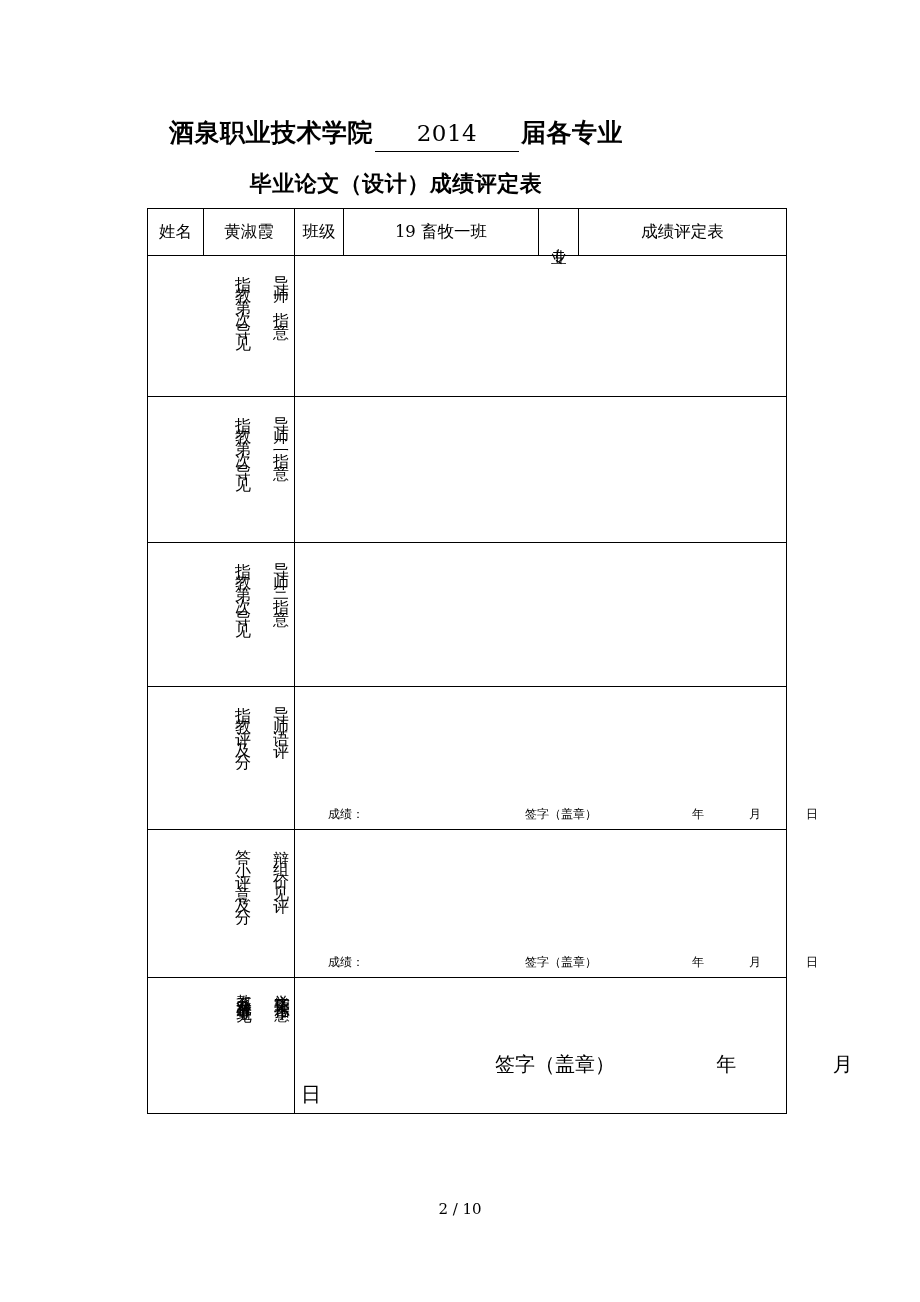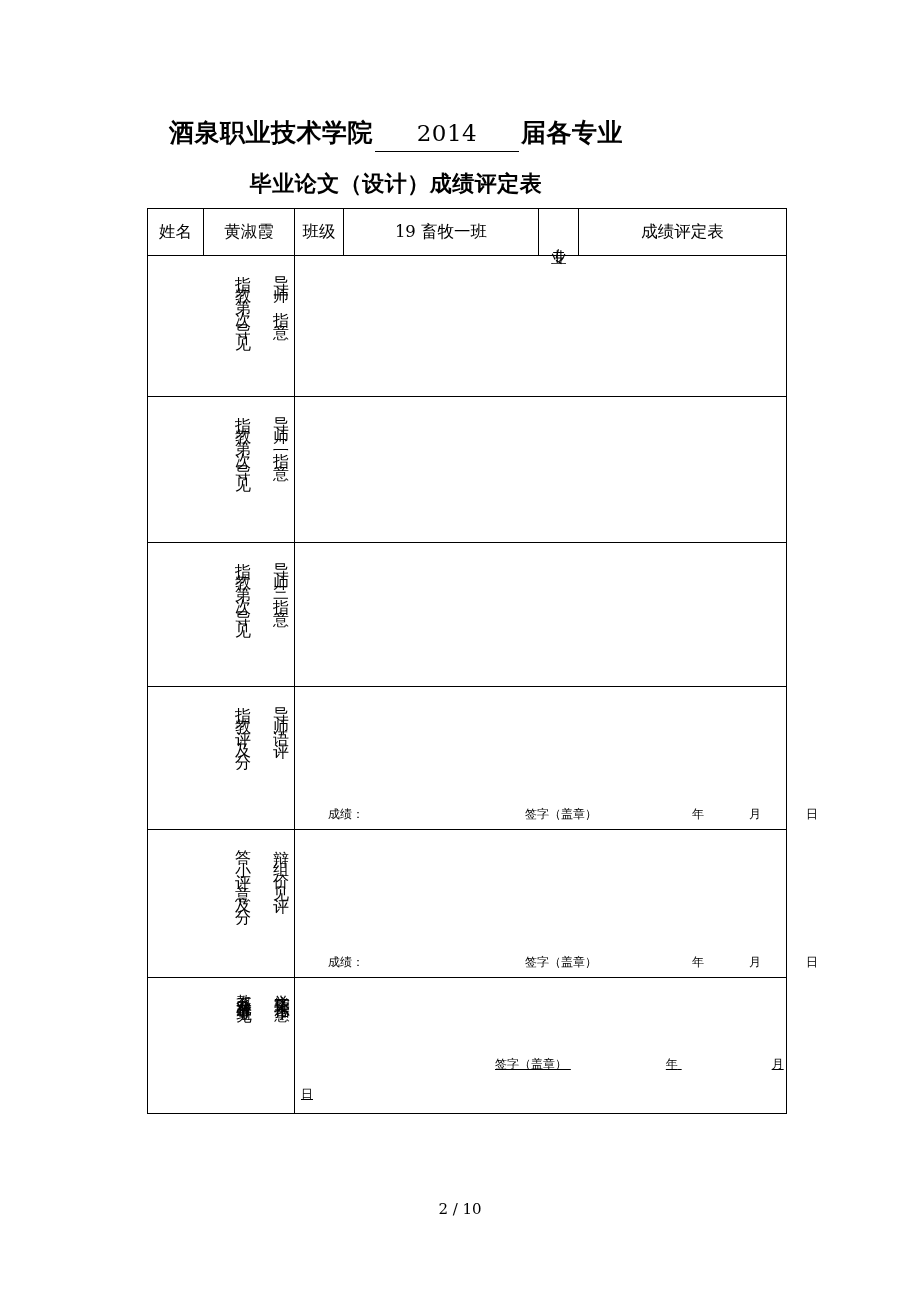--- a/index.html
+++ b/index.html
@@ -135,23 +135,22 @@
   .sig-y      { margin-left: 95px; }
   .sig-m      { margin-left: 45px; }
   .sig-d      { margin-left: 45px; }
 
   
   .sig-wrap {
     position: absolute;
     left: 0;
     right: 0;
     bottom: 4px;
-    font-size: 12px;
+    font-size: 20px;
     line-height: 30px;
-    text-decoration: underline;
   }
   .sig-wrap .ln1 {
     display: block;
     white-space: nowrap;
     padding-left: 200px;
   }
   .sig-wrap .ln1 .yy { margin-left: 95px; }
   .sig-wrap .ln1 .mm { margin-left: 90px; }
   .sig-wrap .ln2 {
     display: block;

